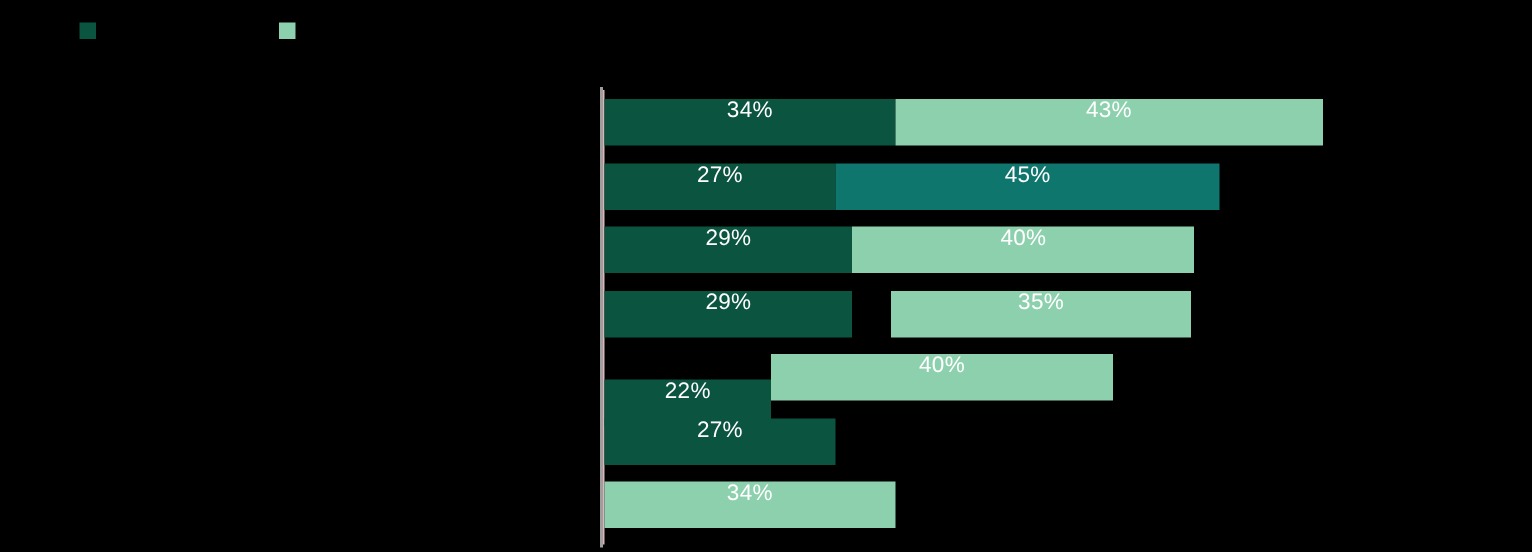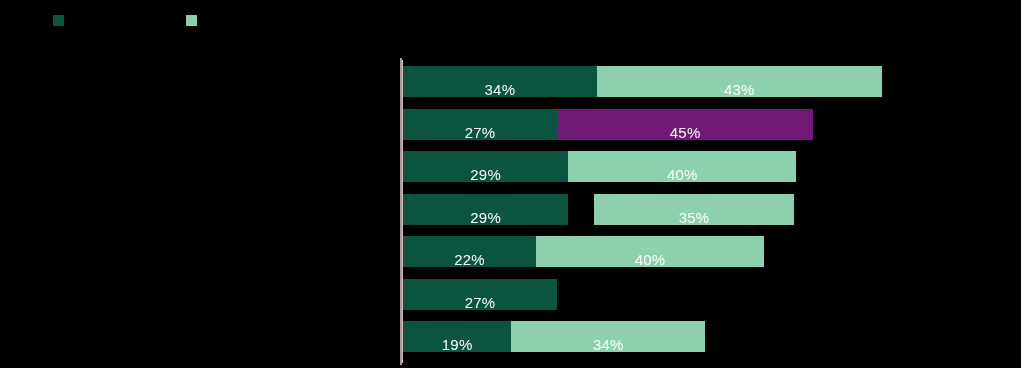--- a/index.html
+++ b/index.html
@@ -77,21 +77,21 @@
   .bar-row {
     position: absolute;
     left: 403px;
     height: 31px;
     display: flex;
     align-items: stretch;
   }
   .bar-seg {
     position: relative;
     display: flex;
-    align-items: flex-end;
+    align-items: flex-start;
     justify-content: center;
     height: 31px;
     box-sizing: border-box;
   }
   .bar-label {
     font-size: 15px;
     line-height: 15px;
     color: #ffffff;
     white-space: nowrap;
     letter-spacing: 0.2px;
@@ -122,57 +122,54 @@
             <span class="bar-label">34%</span>
           </div>
           <div class="bar-seg" style="background: rgb(141, 208, 173); width: 285px;">
             <span class="bar-label">43%</span>
           </div>
         </div>
         <div class="bar-row" style="top: 108.5px; height: 31px;">
           <div class="bar-seg" style="background: rgb(10, 84, 64); width: 153.9px;">
             <span class="bar-label">27%</span>
           </div>
-          <div class="bar-seg" style="background: #701a75; width: 256.5px;">
+          <div class="bar-seg" style="background: #0f766e; width: 256.5px;">
             <span class="bar-label">45%</span>
           </div>
         </div>
         <div class="bar-row" style="top: 151px; height: 31px;">
           <div class="bar-seg" style="background: rgb(10, 84, 64); width: 165.3px;">
             <span class="bar-label">29%</span>
           </div>
           <div class="bar-seg" style="background: rgb(141, 208, 173); width: 228px;">
             <span class="bar-label">40%</span>
           </div>
         </div>
         <div class="bar-row" style="top: 193.5px; height: 31px;">
           <div class="bar-seg" style="background: rgb(10, 84, 64); width: 165.3px;">
             <span class="bar-label">29%</span>
           </div>
           <div class="bar-seg" style="background: rgb(141, 208, 173); width: 199.5px; margin-left: 26px;">
             <span class="bar-label">35%</span>
           </div>
         </div>
         <div class="bar-row" style="top: 236px; height: 31px;">
-          <div class="bar-seg" style="background: rgb(10, 84, 64); width: 133px;">
+          <div class="bar-seg" style="background: rgb(10, 84, 64); width: 111px; margin-top: 17px;">
             <span class="bar-label">22%</span>
           </div>
           <div class="bar-seg" style="background: rgb(141, 208, 173); width: 228px;">
             <span class="bar-label">40%</span>
           </div>
         </div>
         <div class="bar-row" style="top: 278.5px; height: 31px;">
           <div class="bar-seg" style="background: rgb(10, 84, 64); width: 153.9px;">
             <span class="bar-label">27%</span>
           </div>
         </div>
         <div class="bar-row" style="top: 321px; height: 31px;">
-          <div class="bar-seg" style="background: rgb(10, 84, 64); width: 108.3px;">
-            <span class="bar-label">19%</span>
-          </div>
           <div class="bar-seg" style="background: rgb(141, 208, 173); width: 193.8px;">
             <span class="bar-label">34%</span>
           </div>
         </div>
       </div>
   </div>
 
 </div>
 
 </body></html>

